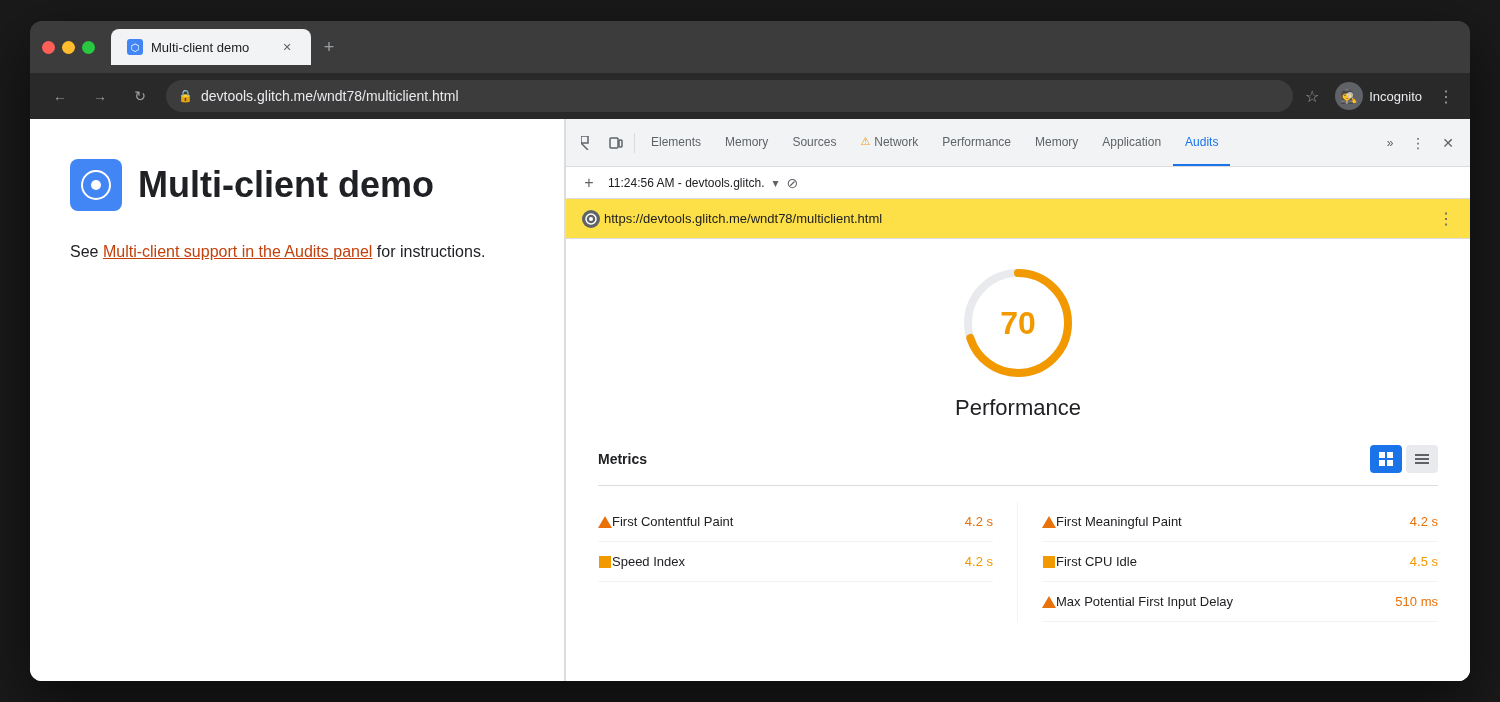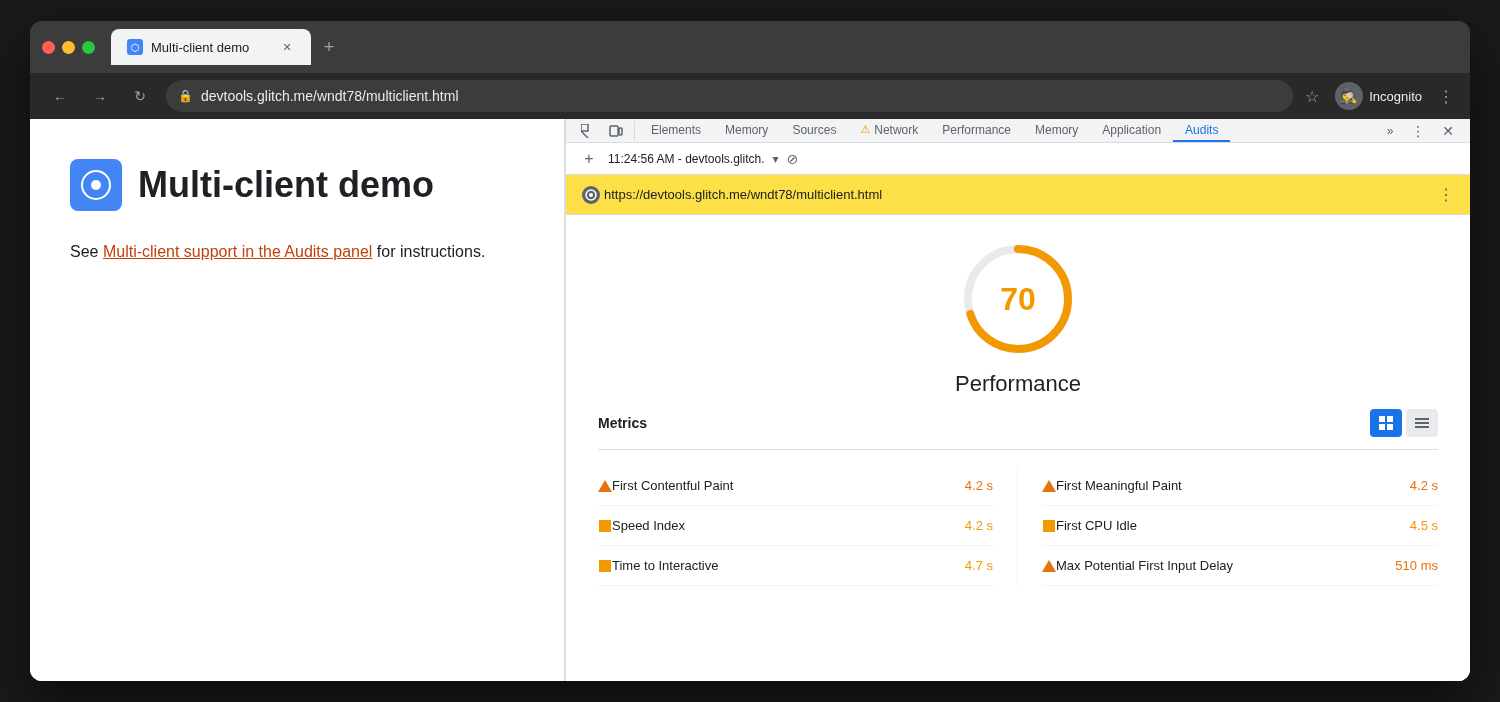--- a/index.html
+++ b/index.html
@@ -219,21 +219,21 @@
       display: flex;
       flex-direction: column;
       border-left: 1px solid #dadce0;
     }
     
     .devtools-toolbar {
       background: #f1f3f4;
       border-bottom: 1px solid #dadce0;
       display: flex;
       align-items: center;
-      height: 24px;
+      height: 48px;
       padding: 0 8px;
       gap: 0;
     }
     .dt-icon-btn {
       width: 28px;
       height: 28px;
       display: flex;
       align-items: center;
       justify-content: center;
       border-radius: 4px;
@@ -370,21 +370,21 @@
       flex: 1;
       overflow-y: auto;
       background: white;
       padding: 24px 32px;
     }
     
     .score-section {
       display: flex;
       flex-direction: column;
       align-items: center;
-      margin-bottom: 12px;
+      margin-bottom: 24px;
     }
     .score-circle-wrapper {
       position: relative;
       width: 120px;
       height: 120px;
       margin-bottom: 12px;
     }
     .score-circle-svg {
       width: 120px;
       height: 120px;
@@ -676,27 +676,20 @@
                 </div>
                 <span class="metric-name">First Contentful Paint</span>
                 <span class="metric-value red">4.2 s</span>
               </div>
               <div class="metric-item">
                 <div class="metric-icon">
                   <div class="metric-icon-square"></div>
                 </div>
                 <span class="metric-name">Speed Index</span>
                 <span class="metric-value orange">4.2 s</span>
-              </div>
-              <div class="metric-item">
-                <div class="metric-icon">
-                  <div class="metric-icon-square"></div>
-                </div>
-                <span class="metric-name">Time to Interactive</span>
-                <span class="metric-value orange">4.7 s</span>
               </div>
             </div>
 
             <div style="display:flex; flex-direction:column; padding-left: 24px;">
               <div class="metric-item">
                 <div class="metric-icon">
                   <div class="metric-icon-triangle"></div>
                 </div>
                 <span class="metric-name">First Meaningful Paint</span>
                 <span class="metric-value red">4.2 s</span>

